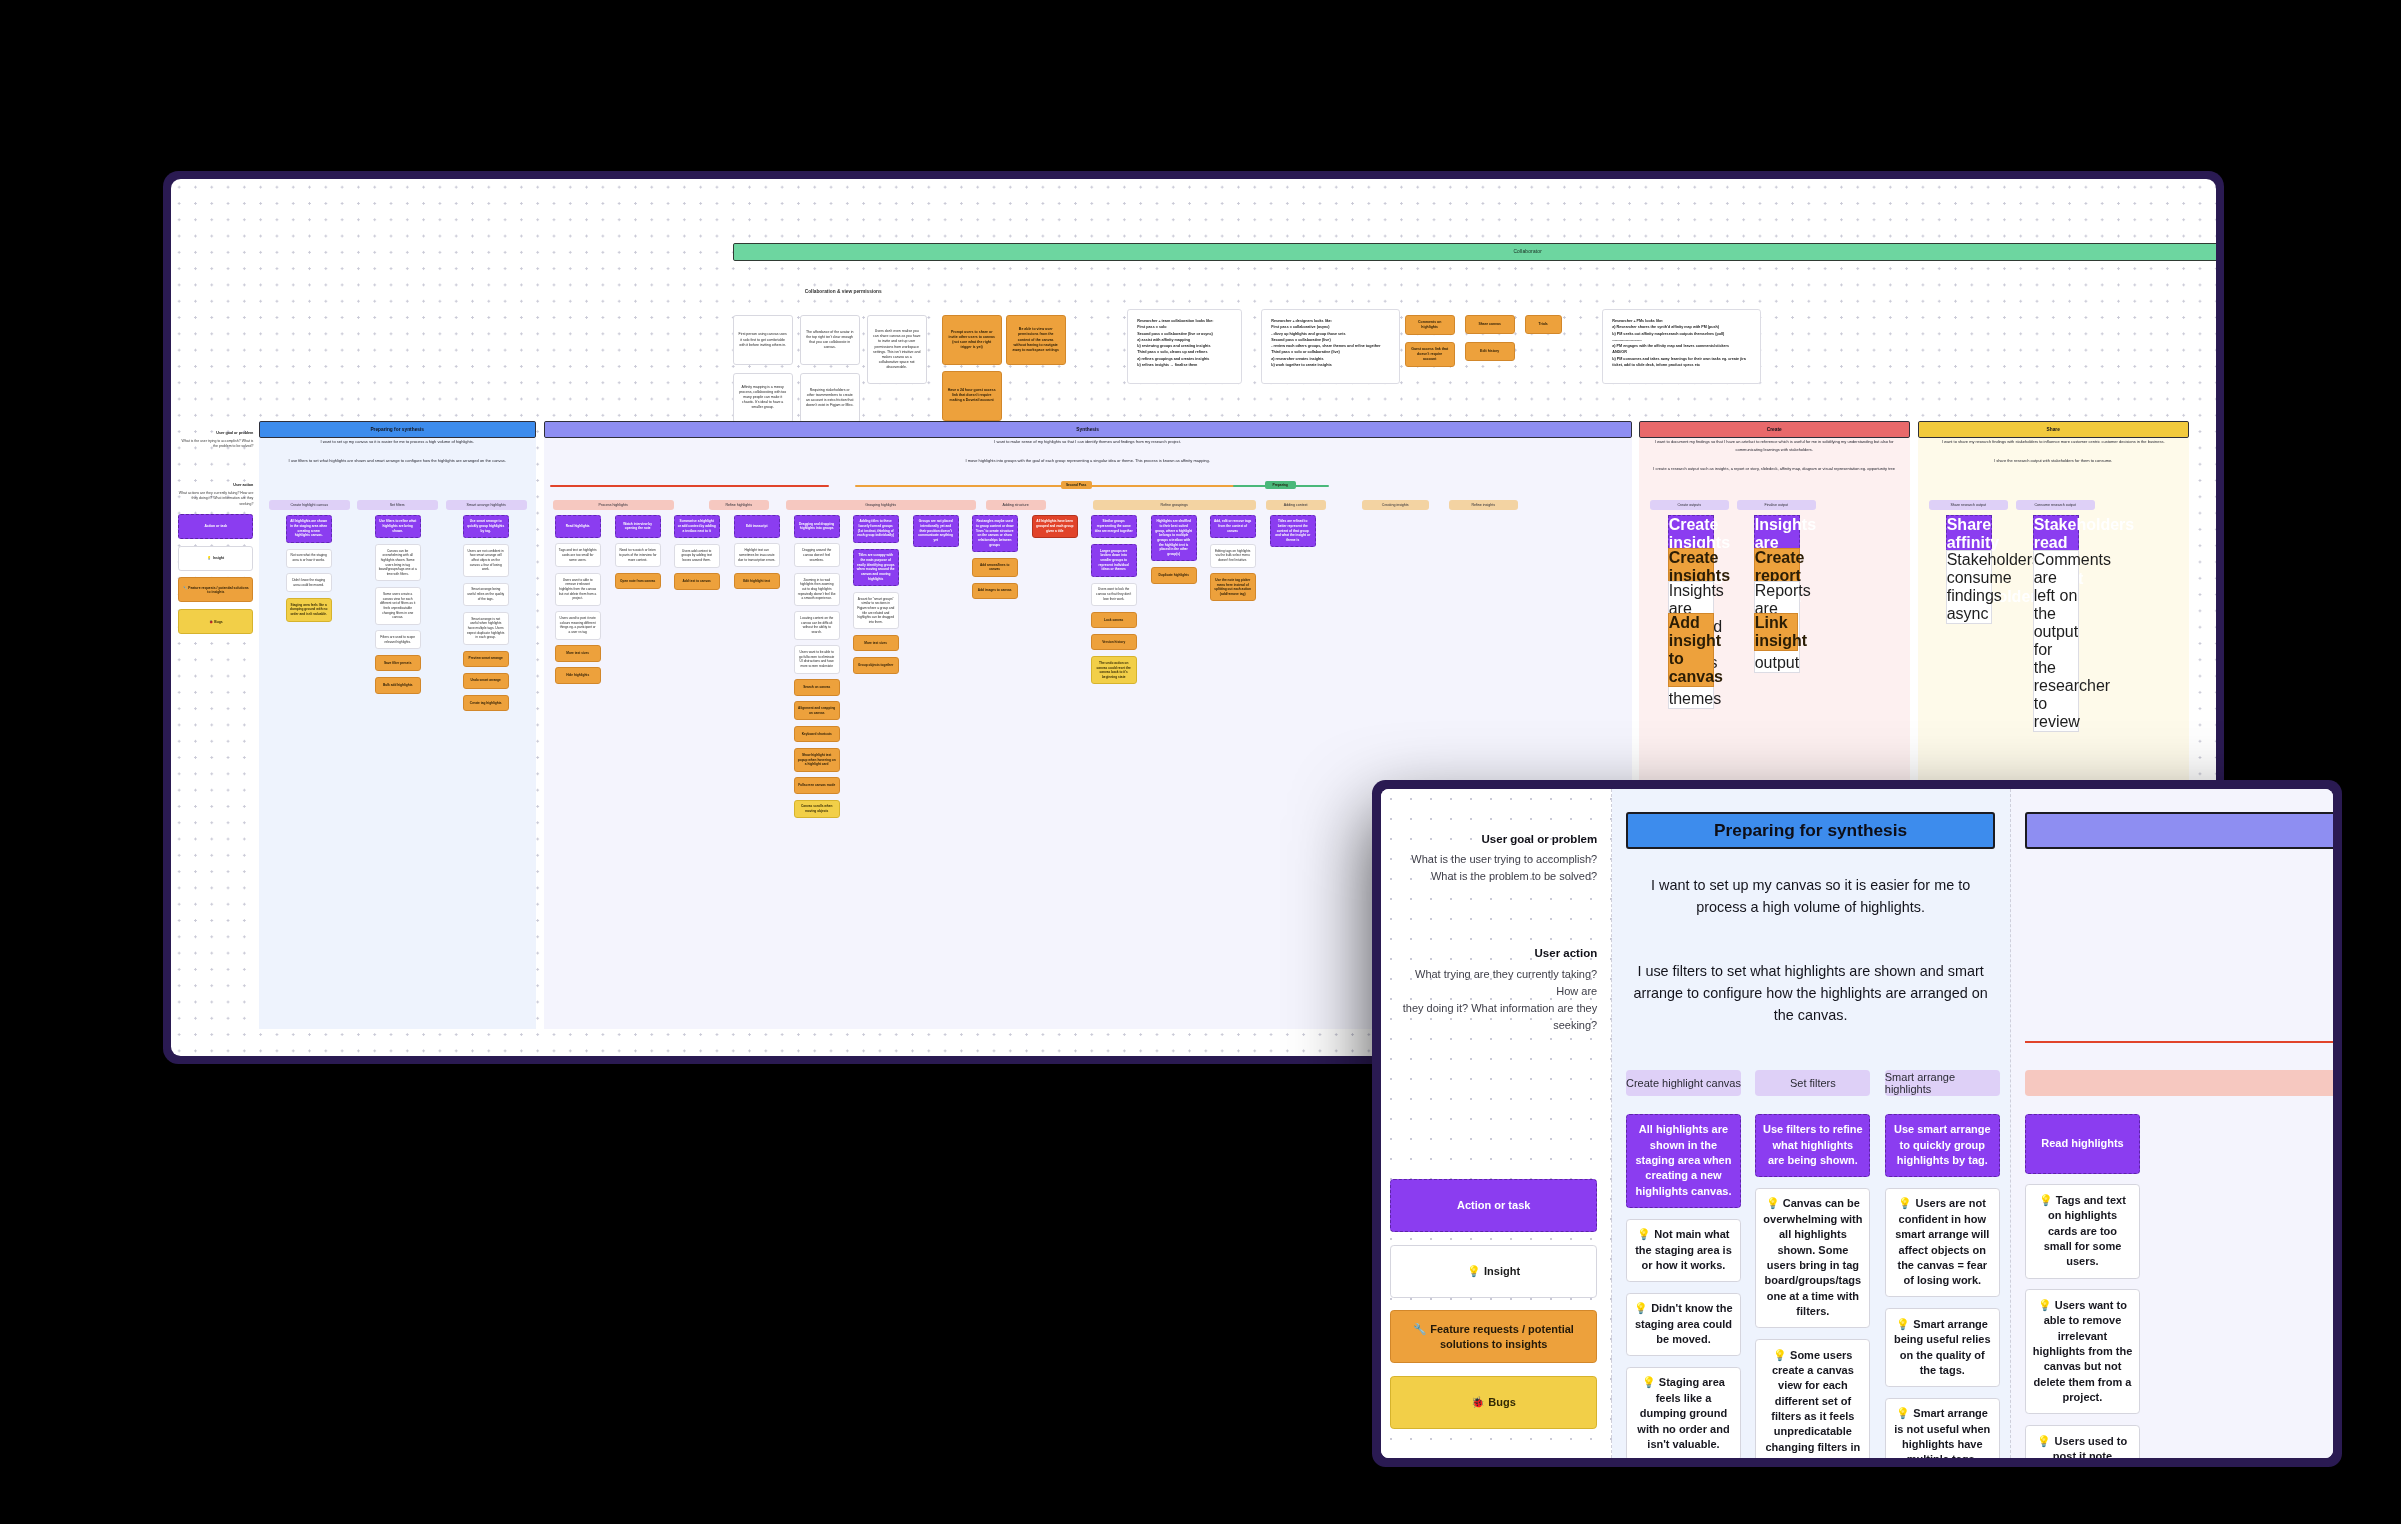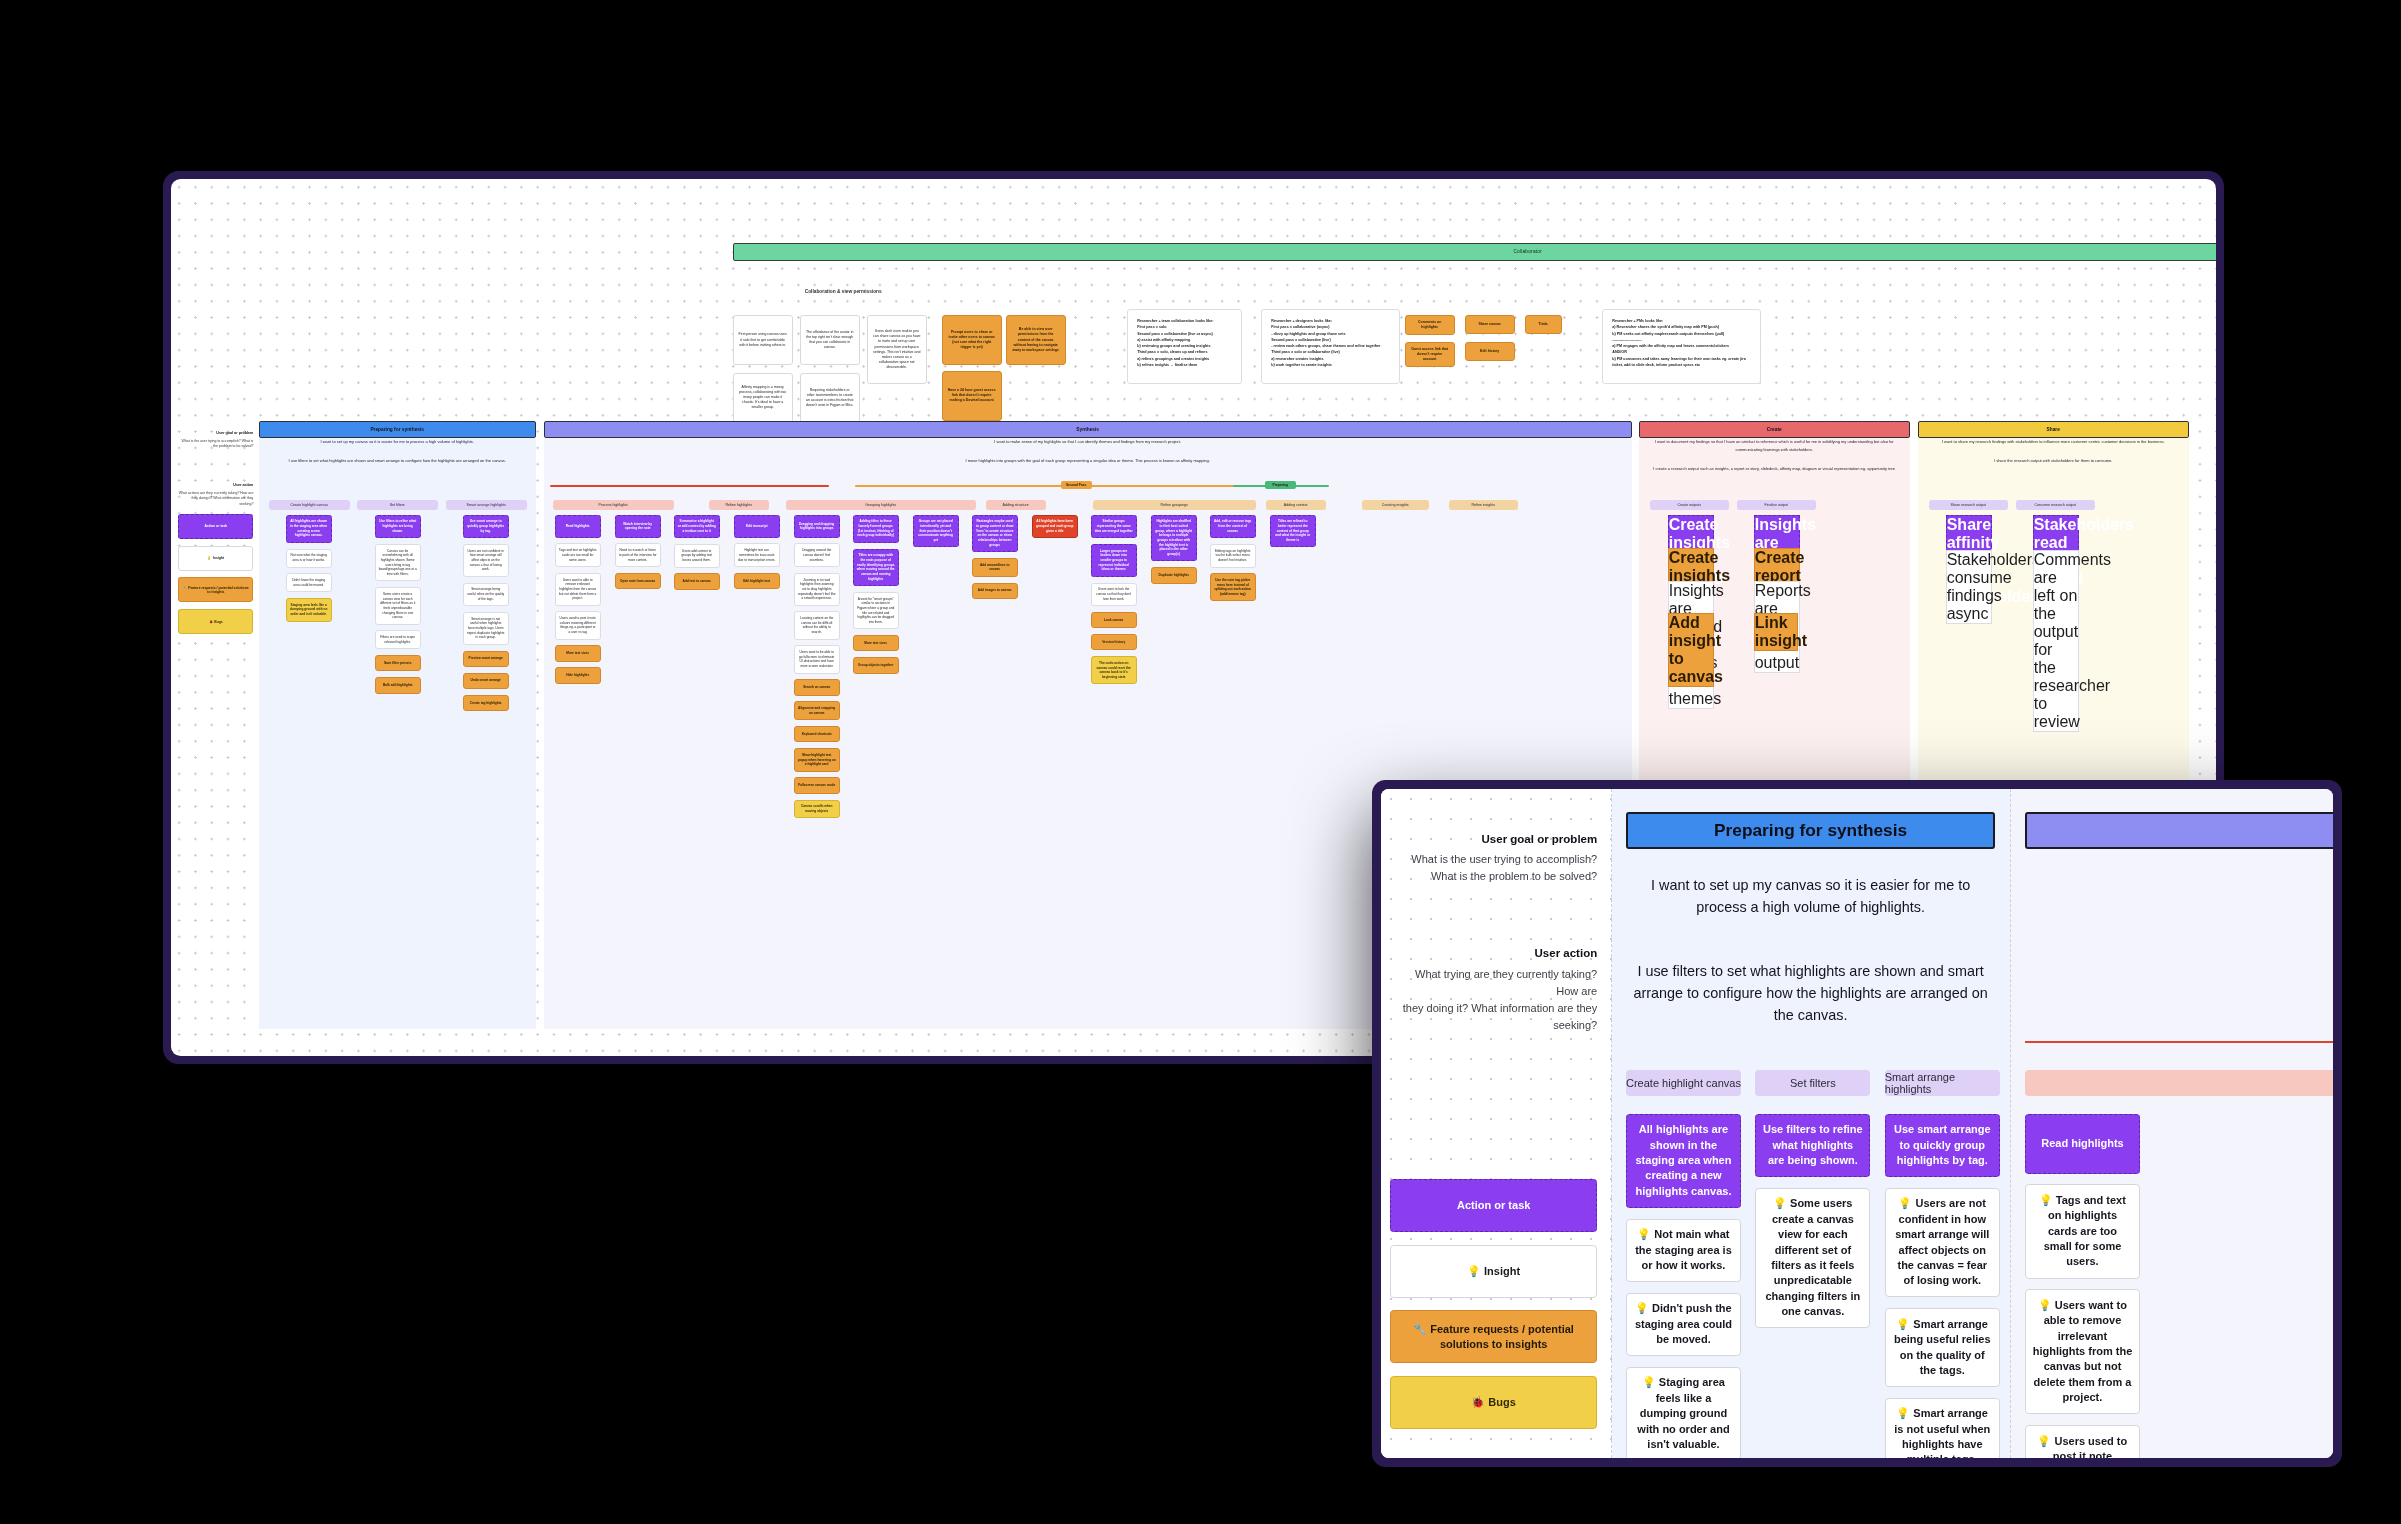--- a/index.html
+++ b/index.html
@@ -449,25 +449,26 @@
       <div class="fg-desc" id="fg-desc2">I use filters to set what highlights are shown and smart arrange to configure how the highlights are arranged on the canvas.</div>
       <div id="fg-cat-row">
           <div class="fg-cat">Create highlight canvas</div>
           <div class="fg-cat">Set filters</div>
           <div class="fg-cat">Smart arrange highlights</div>
         </div>
       <div id="fg-cards">
           <div class="fg-col">
             <div class="fg-card fgk-purple">All highlights are shown in the staging area when creating a new highlights canvas.</div>
             <div class="fg-card fgk-white">💡 Not main what the staging area is or how it works.</div>
-            <div class="fg-card fgk-white">💡 Didn't push the staging area could be moved.</div>
+            <div class="fg-card fgk-white">💡 Didn't know the staging area could be moved.</div>
             <div class="fg-card fgk-white">💡 Staging area feels like a dumping ground with no order and isn't valuable.</div>
           </div>
           <div class="fg-col">
             <div class="fg-card fgk-purple">Use filters to refine what highlights are being shown.</div>
+            <div class="fg-card fgk-white">💡 Canvas can be overwhelming with all highlights shown. Some users bring in tag board/groups/tags one at a time with filters.</div>
             <div class="fg-card fgk-white">💡 Some users create a canvas view for each different set of filters as it feels unpredicatable changing filters in one canvas.</div>
           </div>
           <div class="fg-col">
             <div class="fg-card fgk-purple">Use smart arrange to quickly group highlights by tag.</div>
             <div class="fg-card fgk-white">💡 Users are not confident in how smart arrange will affect objects on the canvas = fear of losing work.</div>
             <div class="fg-card fgk-white">💡 Smart arrange being useful relies on the quality of the tags.</div>
             <div class="fg-card fgk-white">💡 Smart arrange is not useful when highlights have multiple tags. Users expect duplicate highlights in each group.</div>
           </div>
         </div>
     </div>

